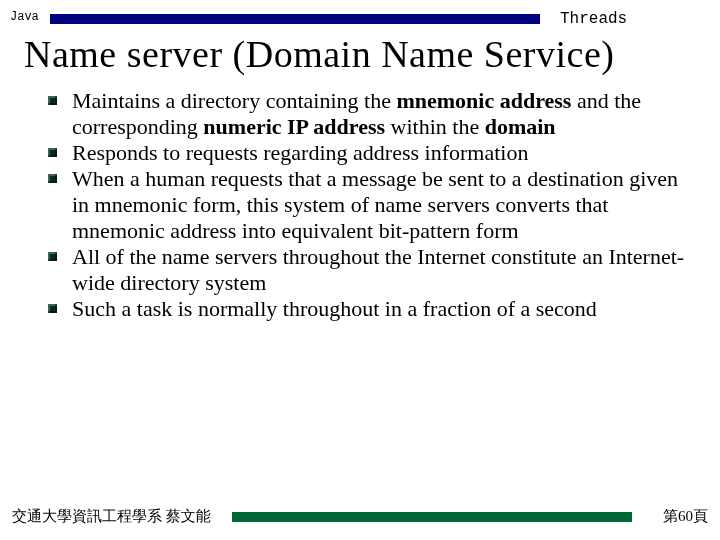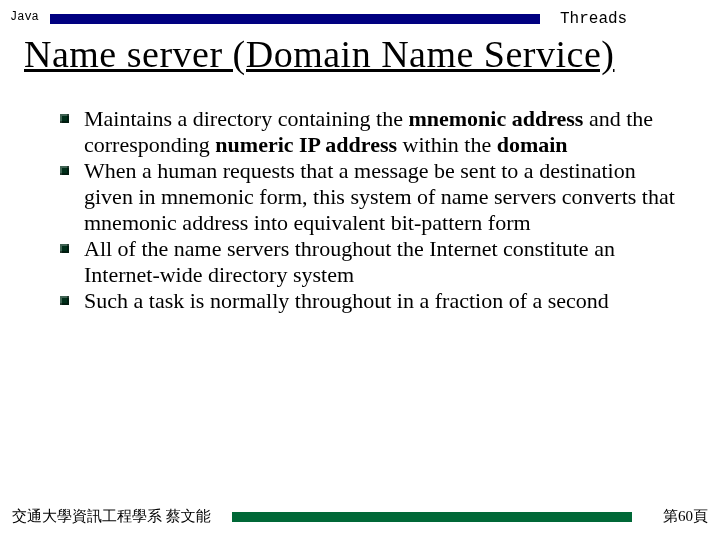--- a/index.html
+++ b/index.html
@@ -34,32 +34,31 @@
   }
   .header-right {
     position: absolute;
     left: 560px;
     top: 2px;
     font-family: "Courier New", monospace;
     font-size: 16px;
   }
   .title {
     font-size: 38px;
-    margin: 2px 10px 30px 24px;
+    margin: 2px 10px 12px 24px;
     font-weight: normal;
     letter-spacing: 0.5px;
-    text-decoration: underline;
   }
   .content {
     margin: 0 30px 0 48px;
   }
   ul.bullets {
     list-style: none;
     padding: 0;
-    margin: 12px;
+    margin: 0;
   }
   ul.bullets li {
     position: relative;
     padding-left: 24px;
     font-size: 22px;
     line-height: 1.18;
     margin-bottom: 0px;
   }
   ul.bullets li::before {
     content: "";
@@ -110,20 +109,21 @@
   <span class="header-left">Java</span>
   <div class="header-bar"></div>
   <span class="header-right">Threads</span>
 </div>
 
 <div class="title">Name server  (Domain Name Service)</div>
 
 <div class="content">
   <ul class="bullets">
     <li>Maintains a directory containing the <b>mnemonic address</b> and the corresponding <b>numeric IP address</b> within the <b>domain</b></li>
+    <li>Responds to requests regarding address information</li>
     <li>When a human requests that a message be sent to a destination given in mnemonic form, this system of name servers converts that mnemonic address into equivalent bit-pattern form</li>
     <li>All of the name servers throughout the Internet constitute an Internet-wide directory system</li>
     <li>Such a task is normally throughout in a fraction of a second</li>
   </ul>
 </div>
 
 <div class="footer">
   <span class="footer-left">交通大學資訊工程學系 蔡文能</span>
   <div class="footer-bar"></div>
   <span class="footer-right">第60頁</span>

